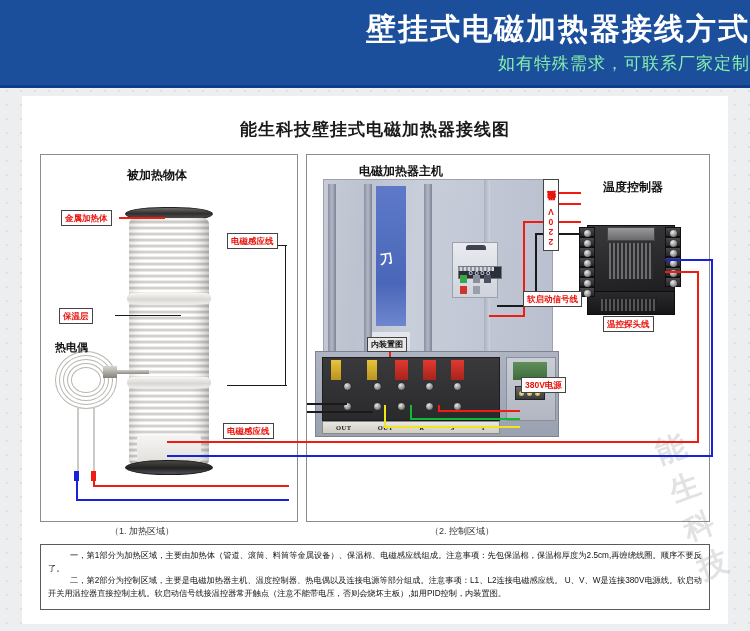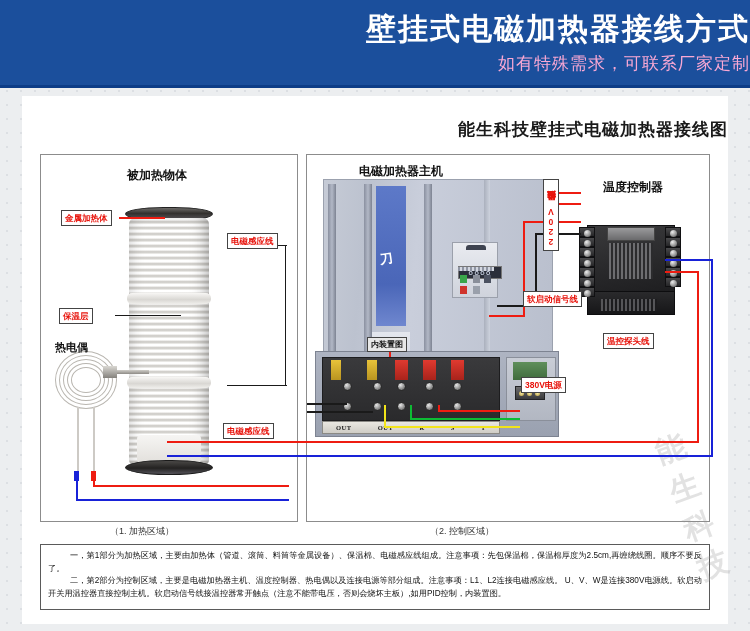--- a/index.html
+++ b/index.html
@@ -17,32 +17,32 @@
     position: absolute; left: 0; top: 0; width: 750px; height: 88px;
     background: #1b4f9c;
     border-bottom: 3px solid #0d3d87;
     text-align: right;
   }
   .banner-title {
     color: #ffffff; font-size: 30px; font-weight: bold;
     letter-spacing: 2px; margin-top: 10px; line-height: 38px;
   }
   .banner-sub {
-    color: #f9a8d4; font-size: 17px; font-weight: normal;
+    color: #86efac; font-size: 17px; font-weight: normal;
     letter-spacing: 1px; margin-top: 4px;
   }
 
   
   .card {
     position: absolute; left: 22px; top: 96px;
     width: 706px; height: 528px;
     background: #ffffff;
   }
   .card-title {
-    text-align: right; font-size: 17px; font-weight: bold;
+    text-align: center; font-size: 17px; font-weight: bold;
     color: #1a1a1a; margin-top: 22px; letter-spacing: 1px;
   }
 
   
   .diagram { position: absolute; left: 18px; top: 58px; width: 670px; height: 380px; }
 
   .panel {
     position: absolute; border: 1px solid #8c8c8c; background: #fff;
   }
   .panel-left  { left: 0px;   top: 0px; width: 258px; height: 368px; }
@@ -474,21 +474,21 @@
               <div class="tc-termscrew"></div>
             </div>
           <div class="tc-termblk" style="top:50px;">
               <div class="tc-termscrew"></div>
             </div>
         </div>
       </div>
 
       <div class="tag-v" style="left:236px; top:24px; height:72px;">220V温控供电接口</div>
       <div class="tag" style="left:216px; top:136px;">软启动信号线</div>
-      <div class="tag" style="left:296px; top:178px;">温控探头线</div>
+      <div class="tag" style="left:296px; top:161px;">温控探头线</div>
       <div class="tag" style="left:214px; top:222px;">380V电源</div>
 
       <div class="w w-red" style="left:252px; top:37px; width:22px; height:1.5px;"></div>
       <div class="w w-red" style="left:252px; top:48px; width:22px; height:1.5px;"></div>
 
       <div class="w w-red" style="left:216px; top:66px; width:58px; height:1.5px;"></div>
       <div class="w w-red" style="left:216px; top:66px; width:1.5px; height:96px;"></div>
       <div class="w w-red" style="left:182px; top:160px; width:36px; height:1.5px;"></div>
       <div class="w w-black" style="left:228px; top:78px; width:46px; height:1.5px;"></div>
       <div class="w w-black" style="left:228px; top:78px; width:1.5px; height:72px;"></div>

